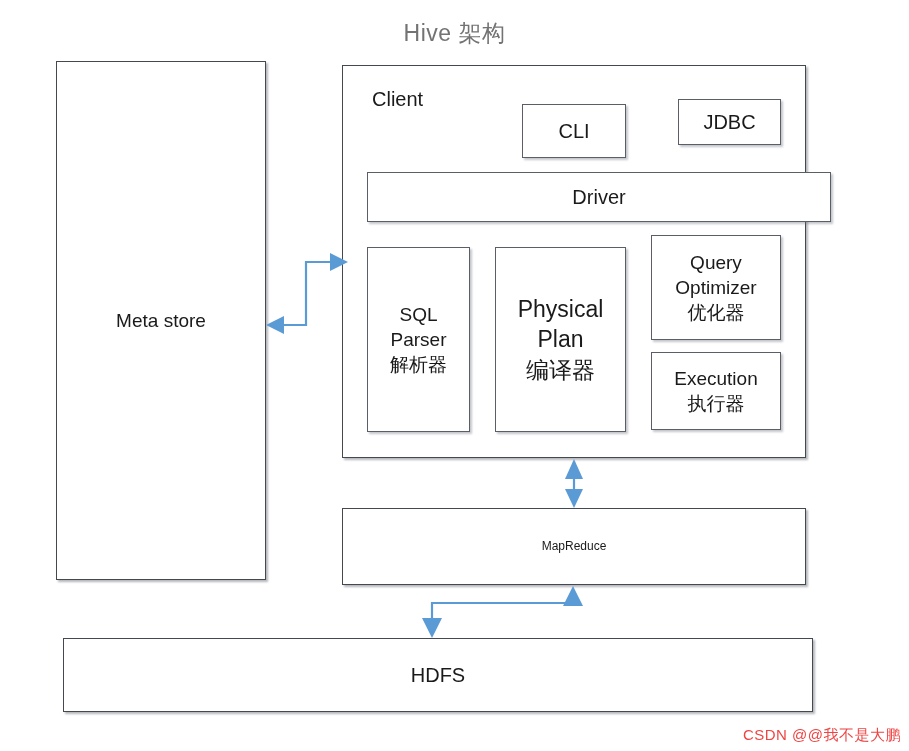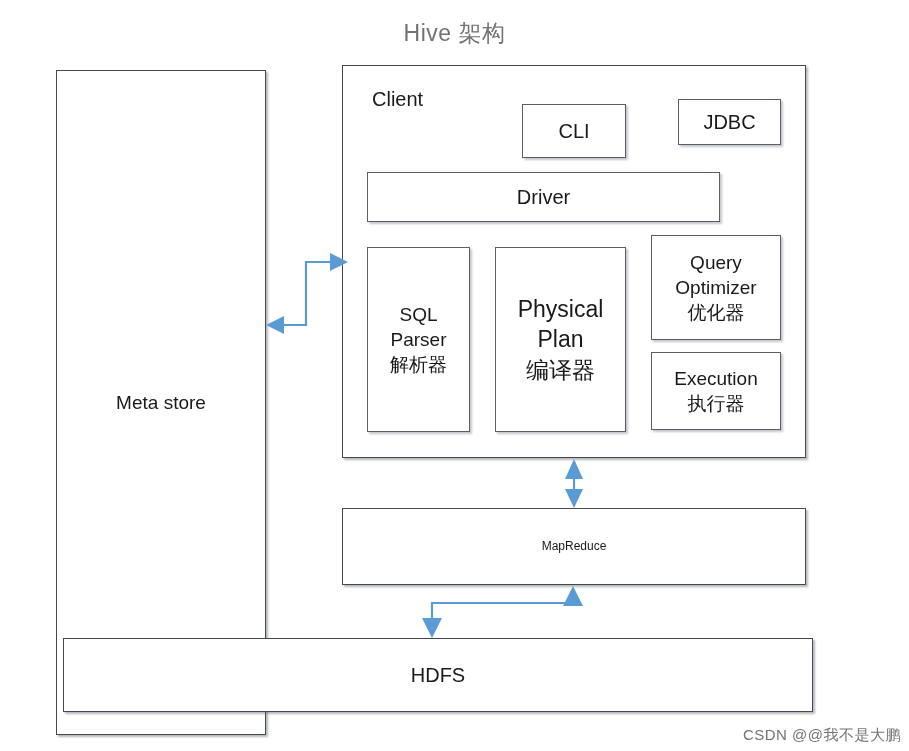--- a/index.html
+++ b/index.html
@@ -58,33 +58,33 @@
     line-height: 1.32;
     white-space: pre-line;
   }
   .label-tl {
     position: absolute;
     display: block;
     white-space: nowrap;
   }
 
   
-  #metastore-box { left: 56px; top: 70px; width: 210px; height: 665px; }
+  #metastore-box { left: 56px; top: 61px; width: 210px; height: 519px; }
   #metastore-box .label-center { font-size: 19px; }
 
   #client-box { left: 342px; top: 65px; width: 464px; height: 393px; }
   #client-label { left: 372px; top: 88px; font-size: 20px; }
 
   #cli-box { left: 522px; top: 93px; width: 104px; height: 54px; margin-top: 11px; }
   #cli-box .label-center { font-size: 20px; }
 
   #jdbc-box { left: 678px; top: 99px; width: 103px; height: 46px; }
   #jdbc-box .label-center { font-size: 20px; }
 
-  #driver-box { left: 367px; top: 172px; width: 353px; height: 50px; }
+  #driver-box { left: 367px; top: 172px; width: 464px; height: 50px; }
   #driver-box .label-center { font-size: 20px; }
 
   #sqlparser-box { left: 367px; top: 247px; width: 103px; height: 185px; }
   #sqlparser-box .label-center { font-size: 19px; }
 
   #physicalplan-box { left: 495px; top: 247px; width: 131px; height: 185px; }
   #physicalplan-box .label-center { font-size: 23px; }
 
   #queryoptimizer-box { left: 651px; top: 235px; width: 130px; height: 105px; padding-left: 16px; }
   #queryoptimizer-box .label-center { font-size: 19px; }
@@ -107,21 +107,21 @@
     height: 751px;
     pointer-events: none;
   }
 
   
   #watermark {
     position: absolute;
     right: 8px;
     bottom: 6px;
     font-size: 15px;
-    color: #737373;
+    color: #ef4444;
     white-space: nowrap;
     letter-spacing: 0.5px;
   }
 </style>
 </head>
 <body>
 
 <div id="canvas">
 
   <div class="diagram-title" id="diagram-title">Hive 架构</div>

